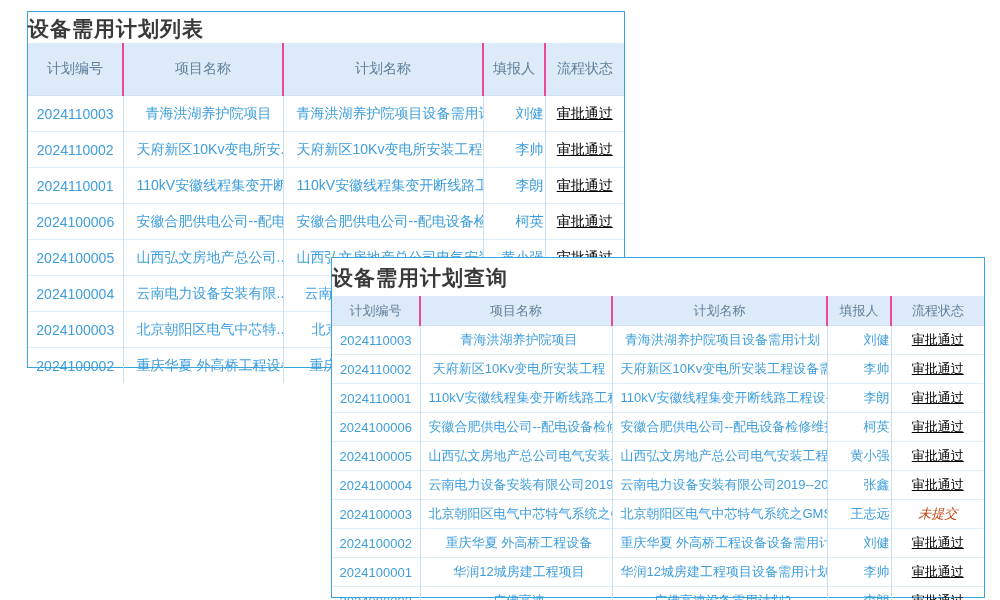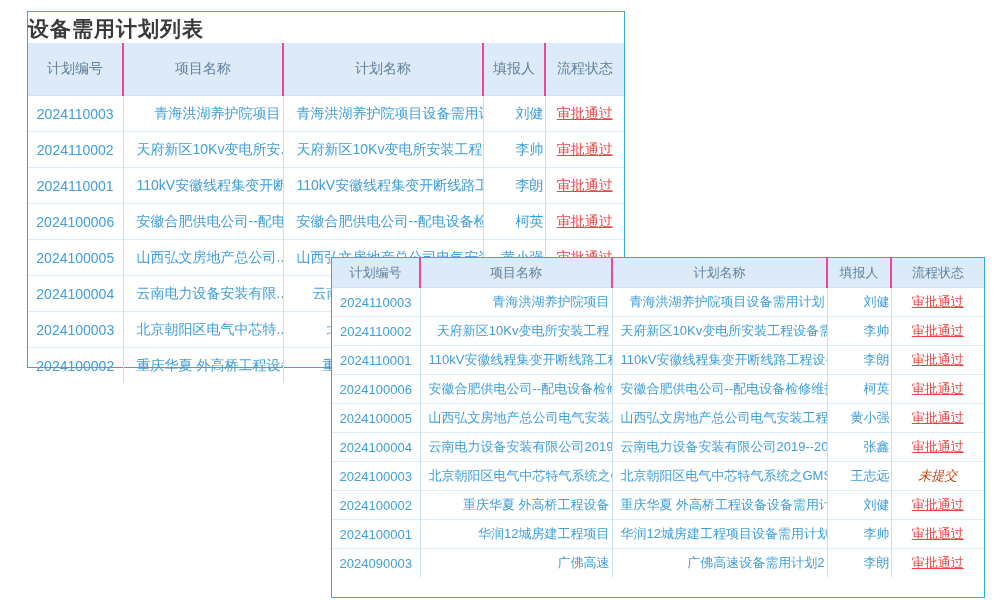--- a/index.html
+++ b/index.html
@@ -23,26 +23,26 @@
      white-space:nowrap;overflow:hidden;}
   td:first-child{border-left:none;}
   tbody tr:first-child td{border-top:none;}
 
   .panel-list th{height:50px;font-size:14px;}
   .panel-list td{height:33px;font-size:14px;}
   .panel-query th{height:27px;font-size:13px;}
   .panel-query td{height:26px;font-size:13px;}
 
   td.c-id{text-align:center;}
-  td.c-project,td.c-plan{text-align:right;padding-left:13px;padding-right:2px;}
+  td.c-project,td.c-plan{text-align:center;padding-left:13px;padding-right:2px;}
   .panel-query td.c-project,.panel-query td.c-plan{padding-left:8px;}
   td.c-person{text-align:right;}
   td.c-status{text-align:center;}
 
-  .status-link{color:#ef4444;text-decoration:underline;cursor:pointer;}
+  .status-link{color:#000000;text-decoration:underline;cursor:pointer;}
   .status-unsub{color:#c2410c;text-decoration:none;font-style:italic;}
 </style>
 </head>
 <body>
 
 <div class="stage">
 
   <div class="panel panel-list">
     <div class="panel-title">设备需用计划列表</div>
     <table>
@@ -117,20 +117,21 @@
           <td class="c-project">重庆华夏 外高桥工程设备</td>
           <td class="c-plan">重庆华夏 外高桥工程设备</td>
           <td class="c-person"></td>
           <td class="c-status"></td>
         </tr>
       </tbody>
     </table>
   </div>
 
   <div class="panel panel-query">
+    <div class="panel-title">设备需用计划查询</div>
     <table>
       <colgroup>
         <col style="width:88px">
           <col style="width:192px">
           <col style="width:215px">
           <col style="width:64px">
           <col style="width:93px">
       </colgroup>
       <thead>
         <tr>

